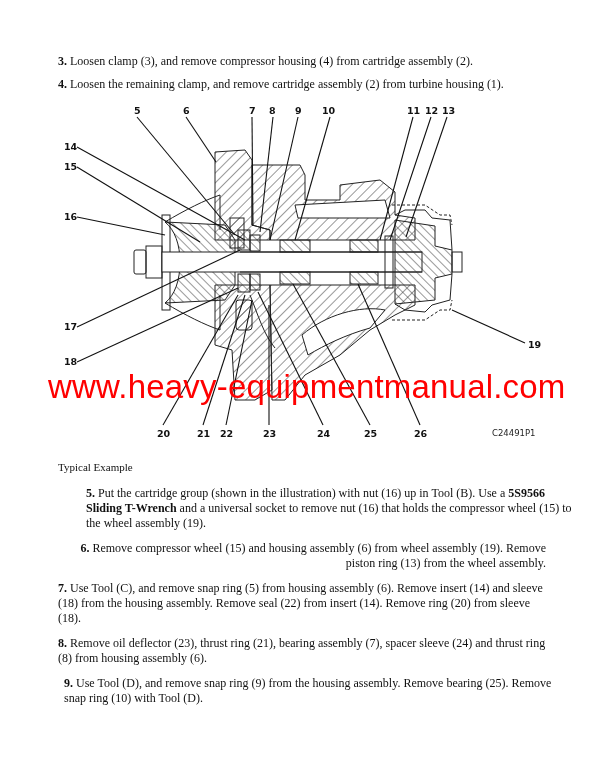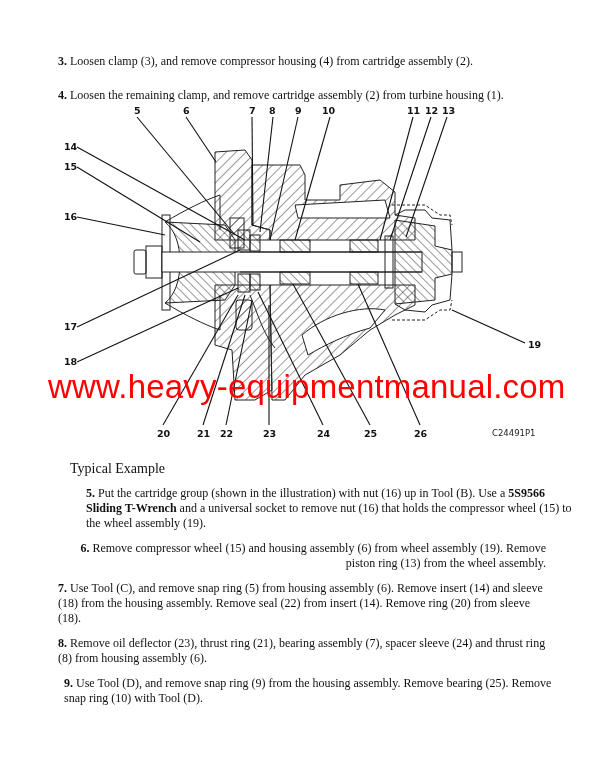--- a/index.html
+++ b/index.html
@@ -7,30 +7,30 @@
          font-family: "Liberation Serif", "DejaVu Serif", serif; color: #111; }
   .para { position: absolute; left: 58px; width: 488px; font-size: 12px; line-height: 15px; margin: 0; }
   .para b { font-weight: bold; }
   .figure { position: absolute; left: 40px; top: 100px; width: 520px; height: 340px; }
   .figure svg { display: block; }
   .label { font-family: "DejaVu Sans", sans-serif; font-weight: bold; font-size: 9.5px; fill: #111; }
   .figid { font-family: "DejaVu Sans", sans-serif; font-size: 8.5px; fill: #222; }
   .watermark { position: absolute; left: 48px; top: 369px; width: 510px; text-align: center;
                font-family: "Liberation Sans", "DejaVu Sans", sans-serif; font-size: 33px;
                line-height: 36px; letter-spacing: 0.2px; white-space: nowrap; }
-  .caption { position: absolute; left: 70px; top: 461px; font-size: 14px; }
+  .caption { position: absolute; left: 58px; top: 461px; font-size: 11px; }
 </style>
 </head>
 <body>
 
 <p class="para" style="top:54px;">
   <b>3.</b><span> Loosen clamp (3), and remove compressor housing (4) from cartridge assembly (2).</span>
 </p>
 
-<p class="para" style="top:88px;font-family:Liberation Serif, serif;">
+<p class="para" style="top:77px;font-family:Liberation Serif, serif;">
   <b>4.</b><span> Loosen the remaining clamp, and remove cartridge assembly (2) from turbine housing (1).</span>
 </p>
 
 <div class="figure">
   <svg width="520" height="340" viewBox="0 0 520 340">
     <defs>
       <pattern id="hatch" width="7" height="7" patternUnits="userSpaceOnUse" patternTransform="rotate(45)">
         <line x1="0" y1="0" x2="0" y2="7" stroke="#333" stroke-width="1"></line>
       </pattern>
       <pattern id="hatch2" width="6" height="6" patternUnits="userSpaceOnUse" patternTransform="rotate(-45)">

